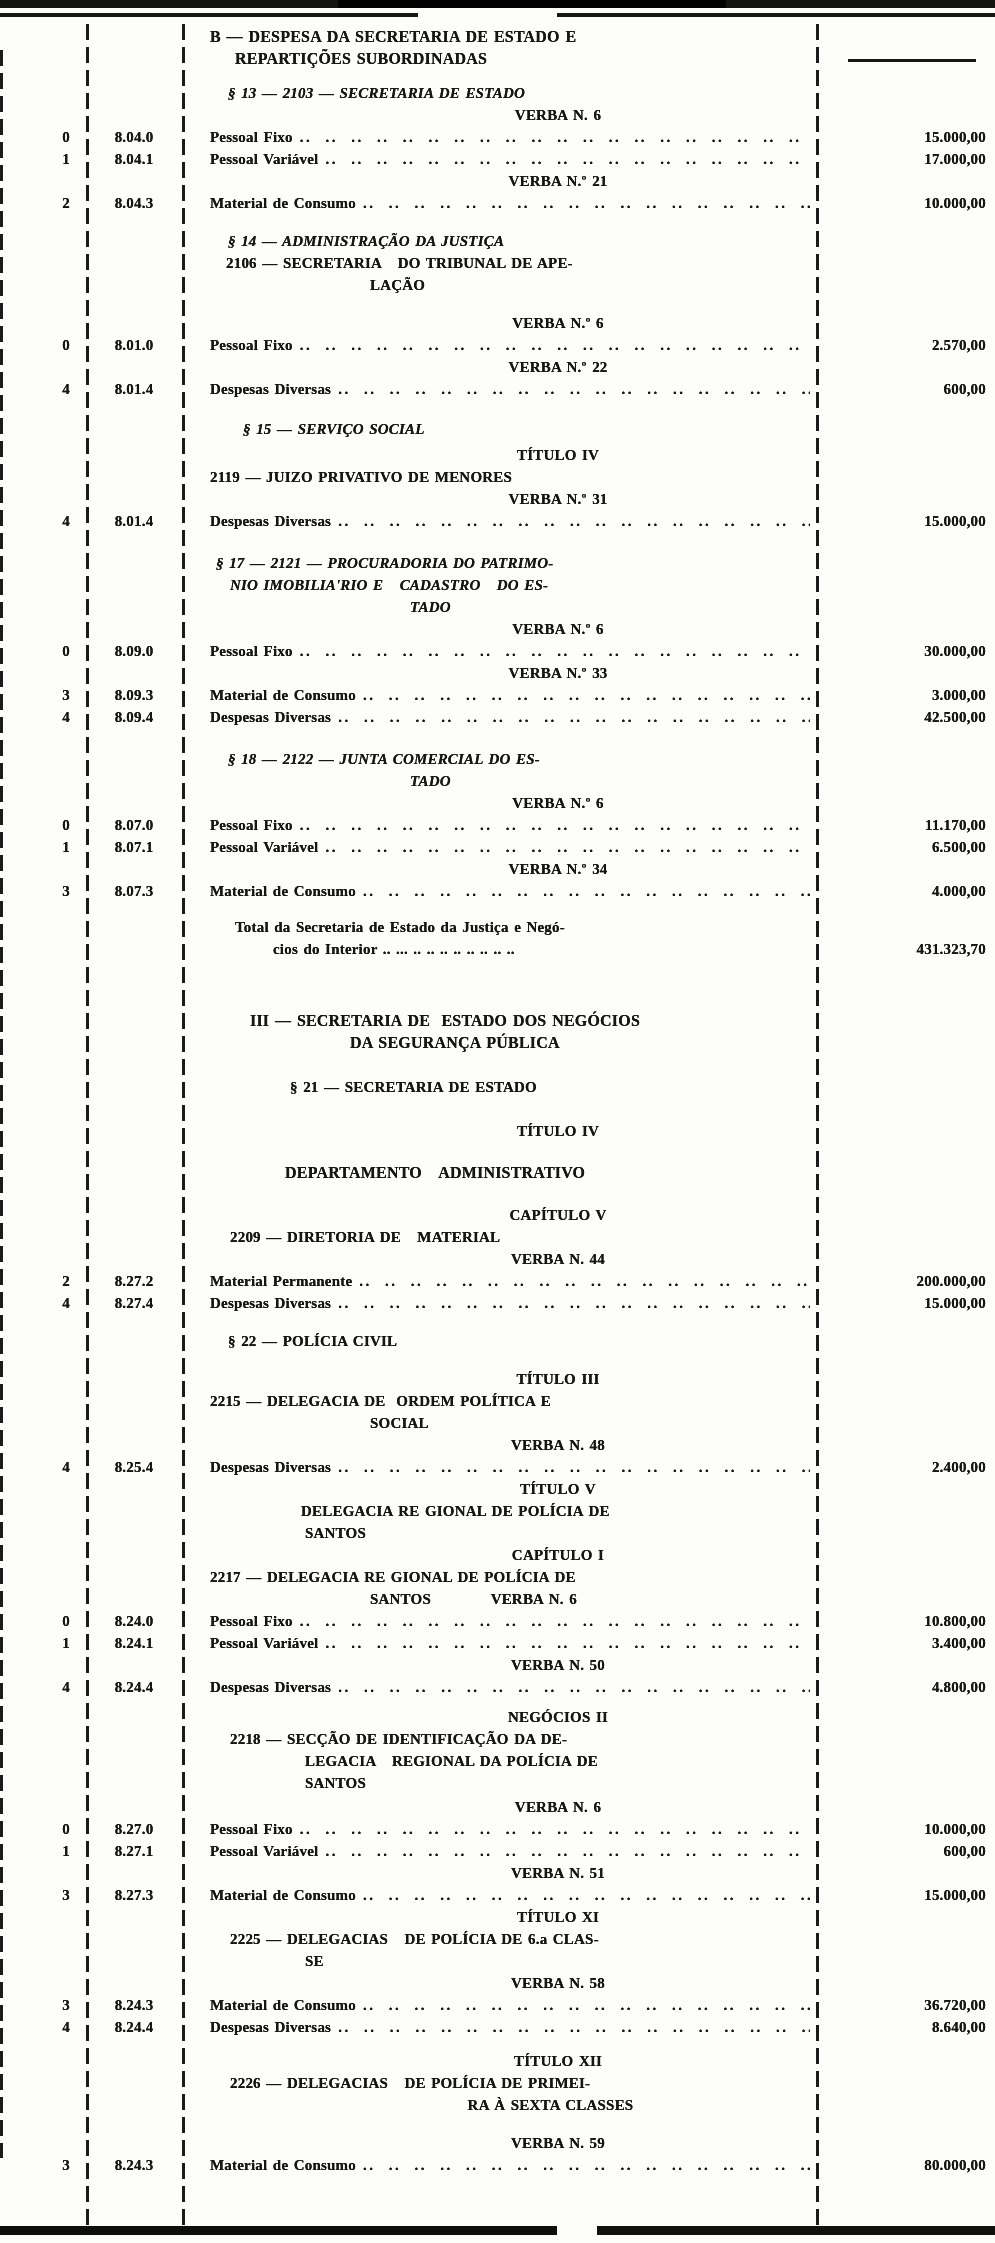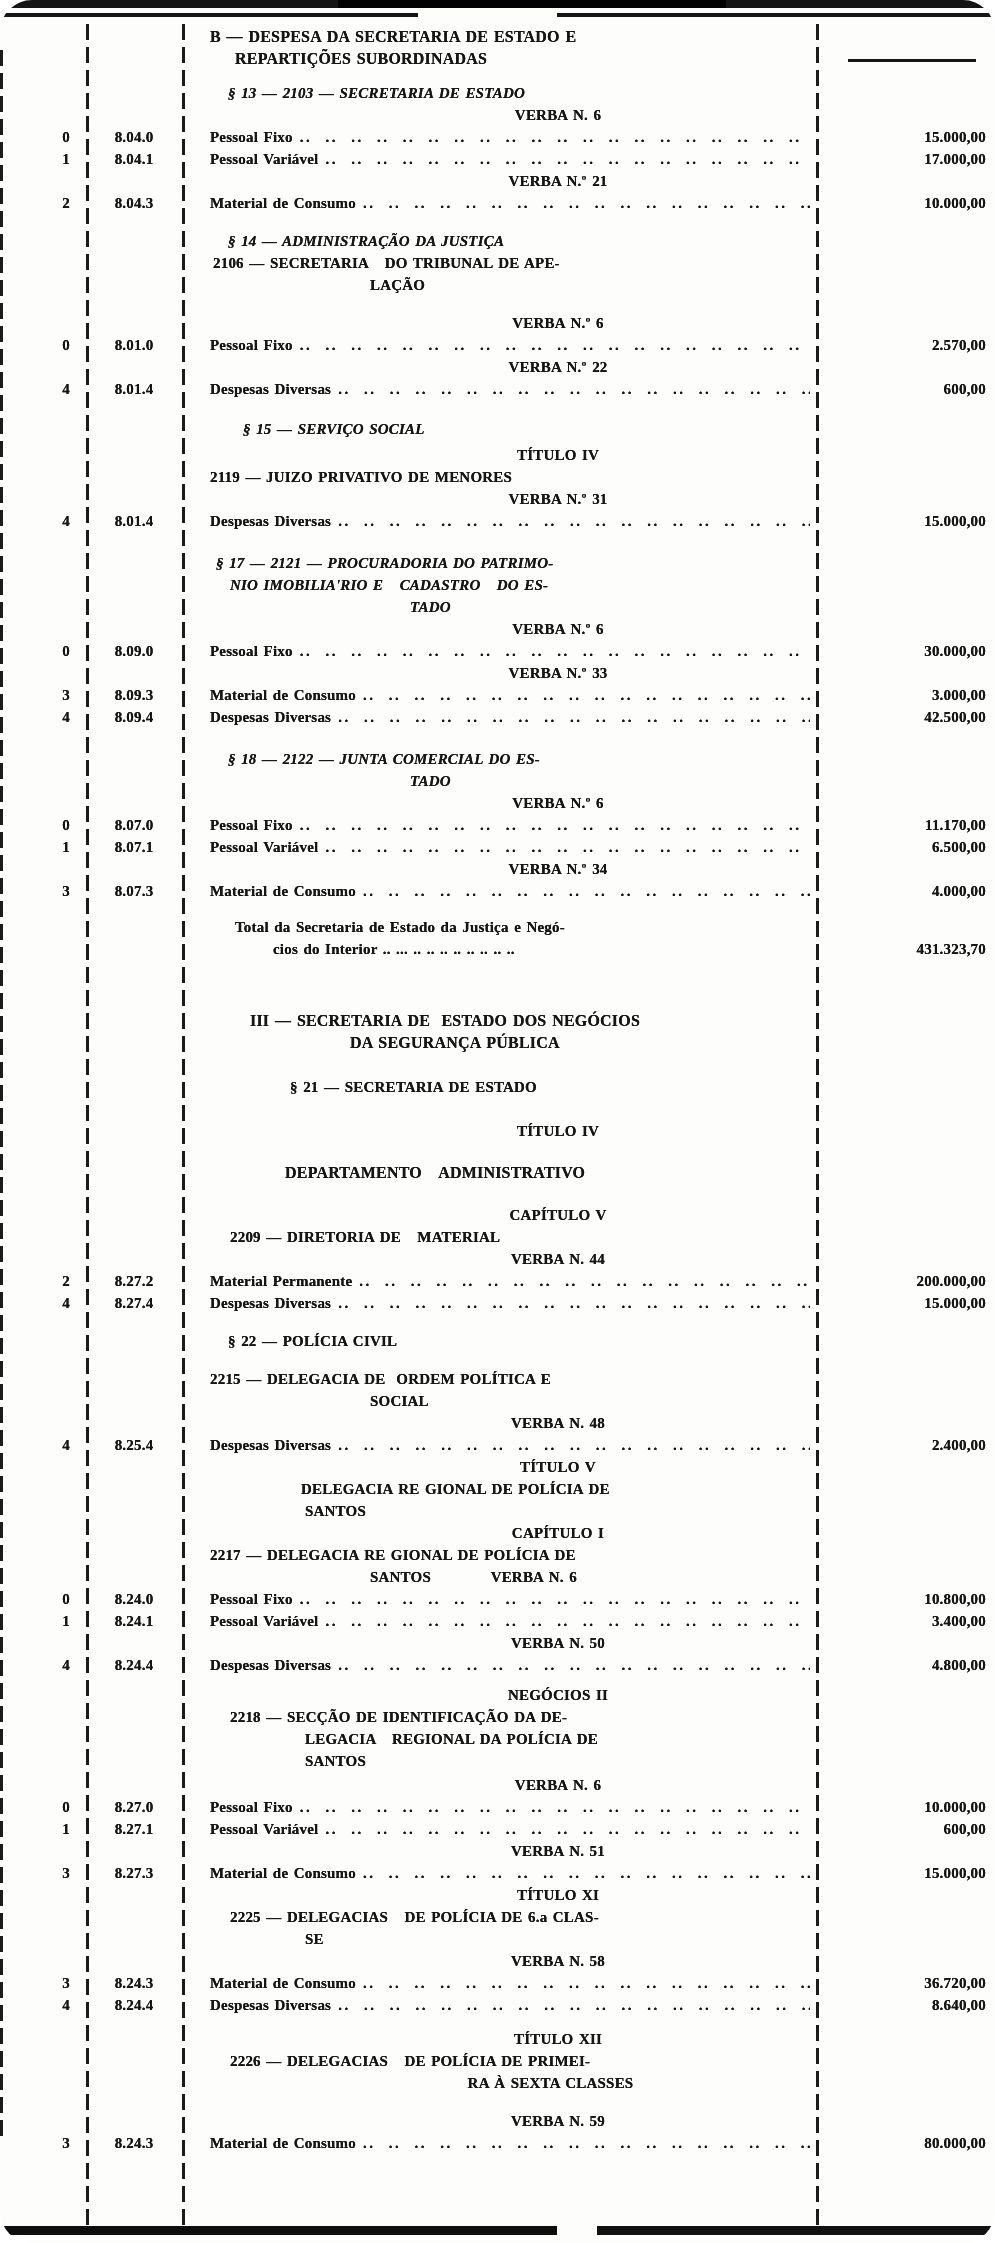--- a/index.html
+++ b/index.html
@@ -8,21 +8,20 @@
     position:relative;
     width:995px;height:2243px;
     background:var(--paper);
     color:var(--ink);
     font-family:"Liberation Serif","DejaVu Serif",serif;
     font-weight:700;
     overflow:hidden;
     letter-spacing:.2px;
     word-spacing:1.5px;
     text-shadow:0 0 .45px currentColor;
-    border-radius:32px;
   }
   
   .rule-top-1{position:absolute;left:0;top:0;width:995px;height:8px;
     background:linear-gradient(90deg,#141414 0 34%,#020202 34% 73%,#141414 73% 100%);}
   .rule-top-2{position:absolute;left:0;top:13px;width:995px;height:4px;
     background:linear-gradient(90deg,#161616 0 42%,transparent 42% 56%,#161616 56% 100%);}
   .rule-bottom{position:absolute;left:0;top:2226px;width:995px;height:9px;
     background:linear-gradient(90deg,#0d0d0d 0 56%,transparent 56% 60%,#111 60% 100%);}
   
   .vrule{position:absolute;top:24px;bottom:18px;width:3px;
@@ -113,21 +112,21 @@
         <span class="c val">10.000,00</span>
       </div>
       <div class="sp" style="height: 16px;"></div>
       <div class="row section">
         <span class="c c3">
           <div class="ln" style="margin-left: 18px;">§ 14 — ADMINISTRAÇÃO DA JUSTIÇA</div>
         </span>
       </div>
       <div class="row org">
         <span class="c c3">
-          <div class="ln" style="margin-left: 3px;">2106 — SECRETARIA   DO TRIBUNAL DE APE-</div>
+          <div class="ln" style="margin-left: 16px;">2106 — SECRETARIA   DO TRIBUNAL DE APE-</div>
           <div class="ln" style="margin-left: 160px;">LAÇÃO</div>
         </span>
       </div>
       <div class="sp" style="height: 16px;"></div>
       <div class="row center">
         <span class="c c3 center">
           <div class="ln" style="margin-left: 0px;">VERBA N.º 6</div>
         </span>
       </div>
       <div class="row item">
@@ -360,20 +359,25 @@
         </span>
         <span class="c val">15.000,00</span>
       </div>
       <div class="sp" style="height: 16px;"></div>
       <div class="row section up">
         <span class="c c3">
           <div class="ln" style="margin-left: 18px;">§ 22 — POLÍCIA CIVIL</div>
         </span>
       </div>
       <div class="sp" style="height: 16px;"></div>
+      <div class="row center">
+        <span class="c c3 center">
+          <div class="ln" style="margin-left: 0px;">TÍTULO III</div>
+        </span>
+      </div>
       <div class="row org">
         <span class="c c3">
           <div class="ln" style="margin-left: 0px;">2215 — DELEGACIA DE  ORDEM POLÍTICA E</div>
           <div class="ln" style="margin-left: 160px;">SOCIAL</div>
         </span>
       </div>
       <div class="row center">
         <span class="c c3 center">
           <div class="ln" style="margin-left: 0px;">VERBA N. 48</div>
         </span>

